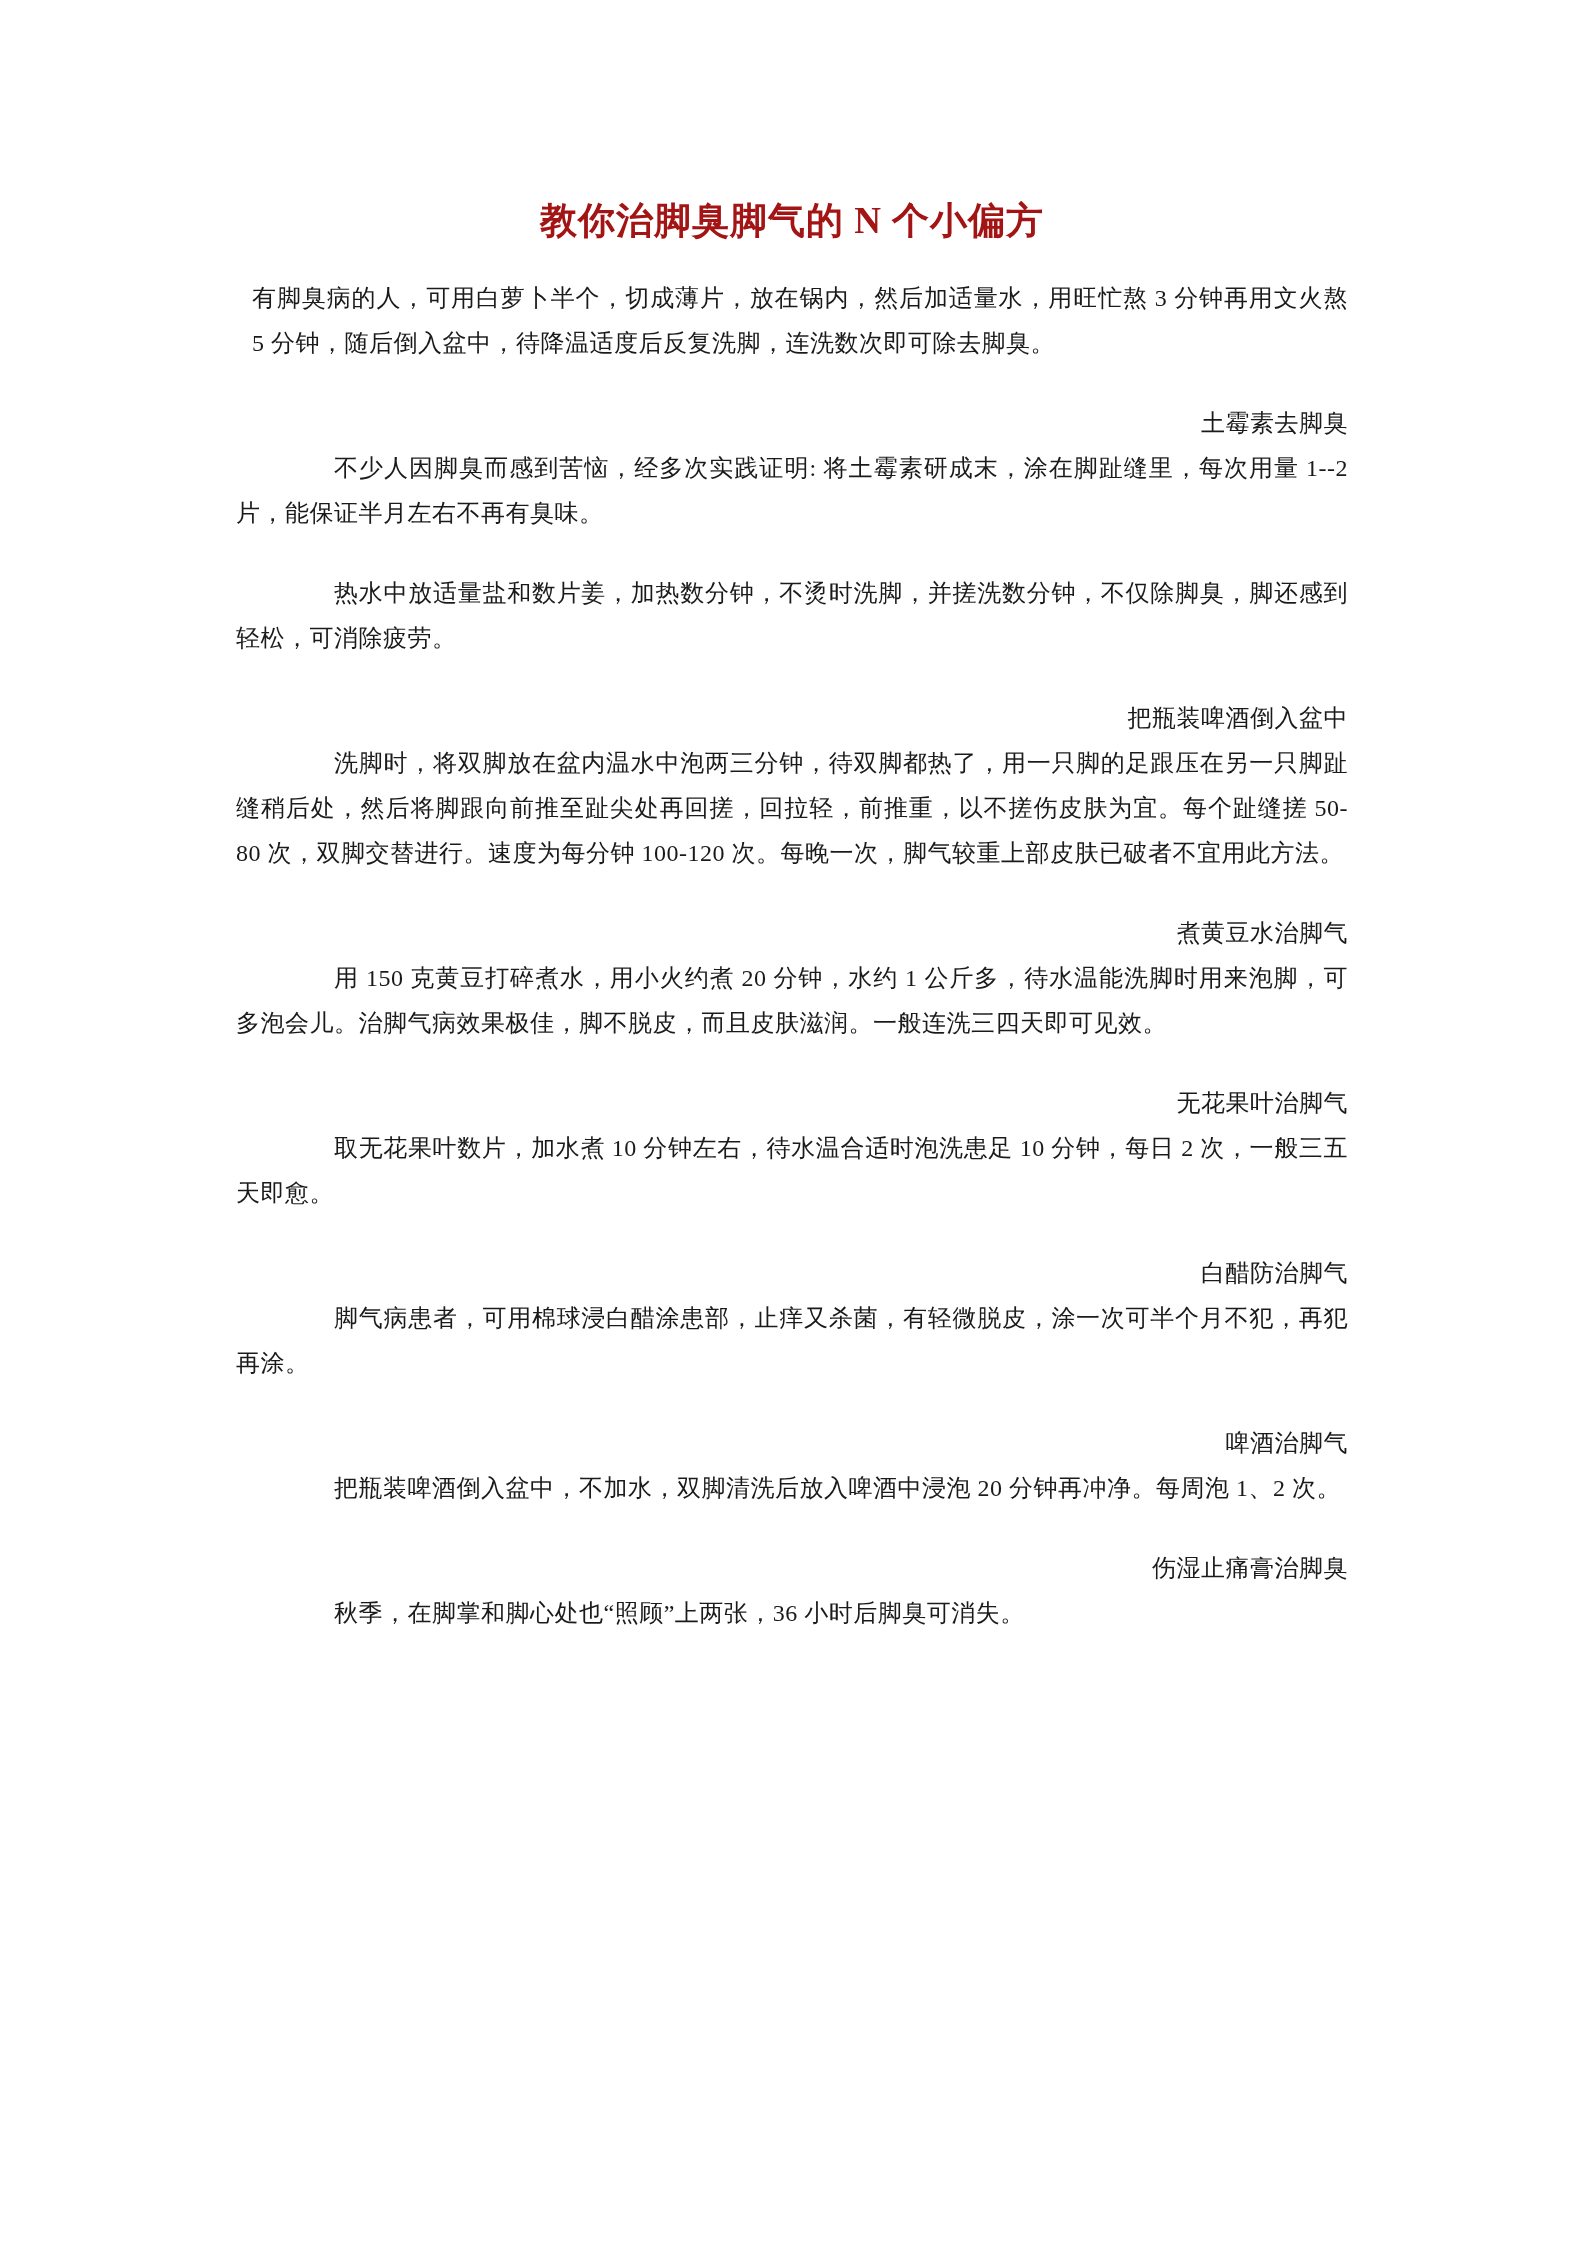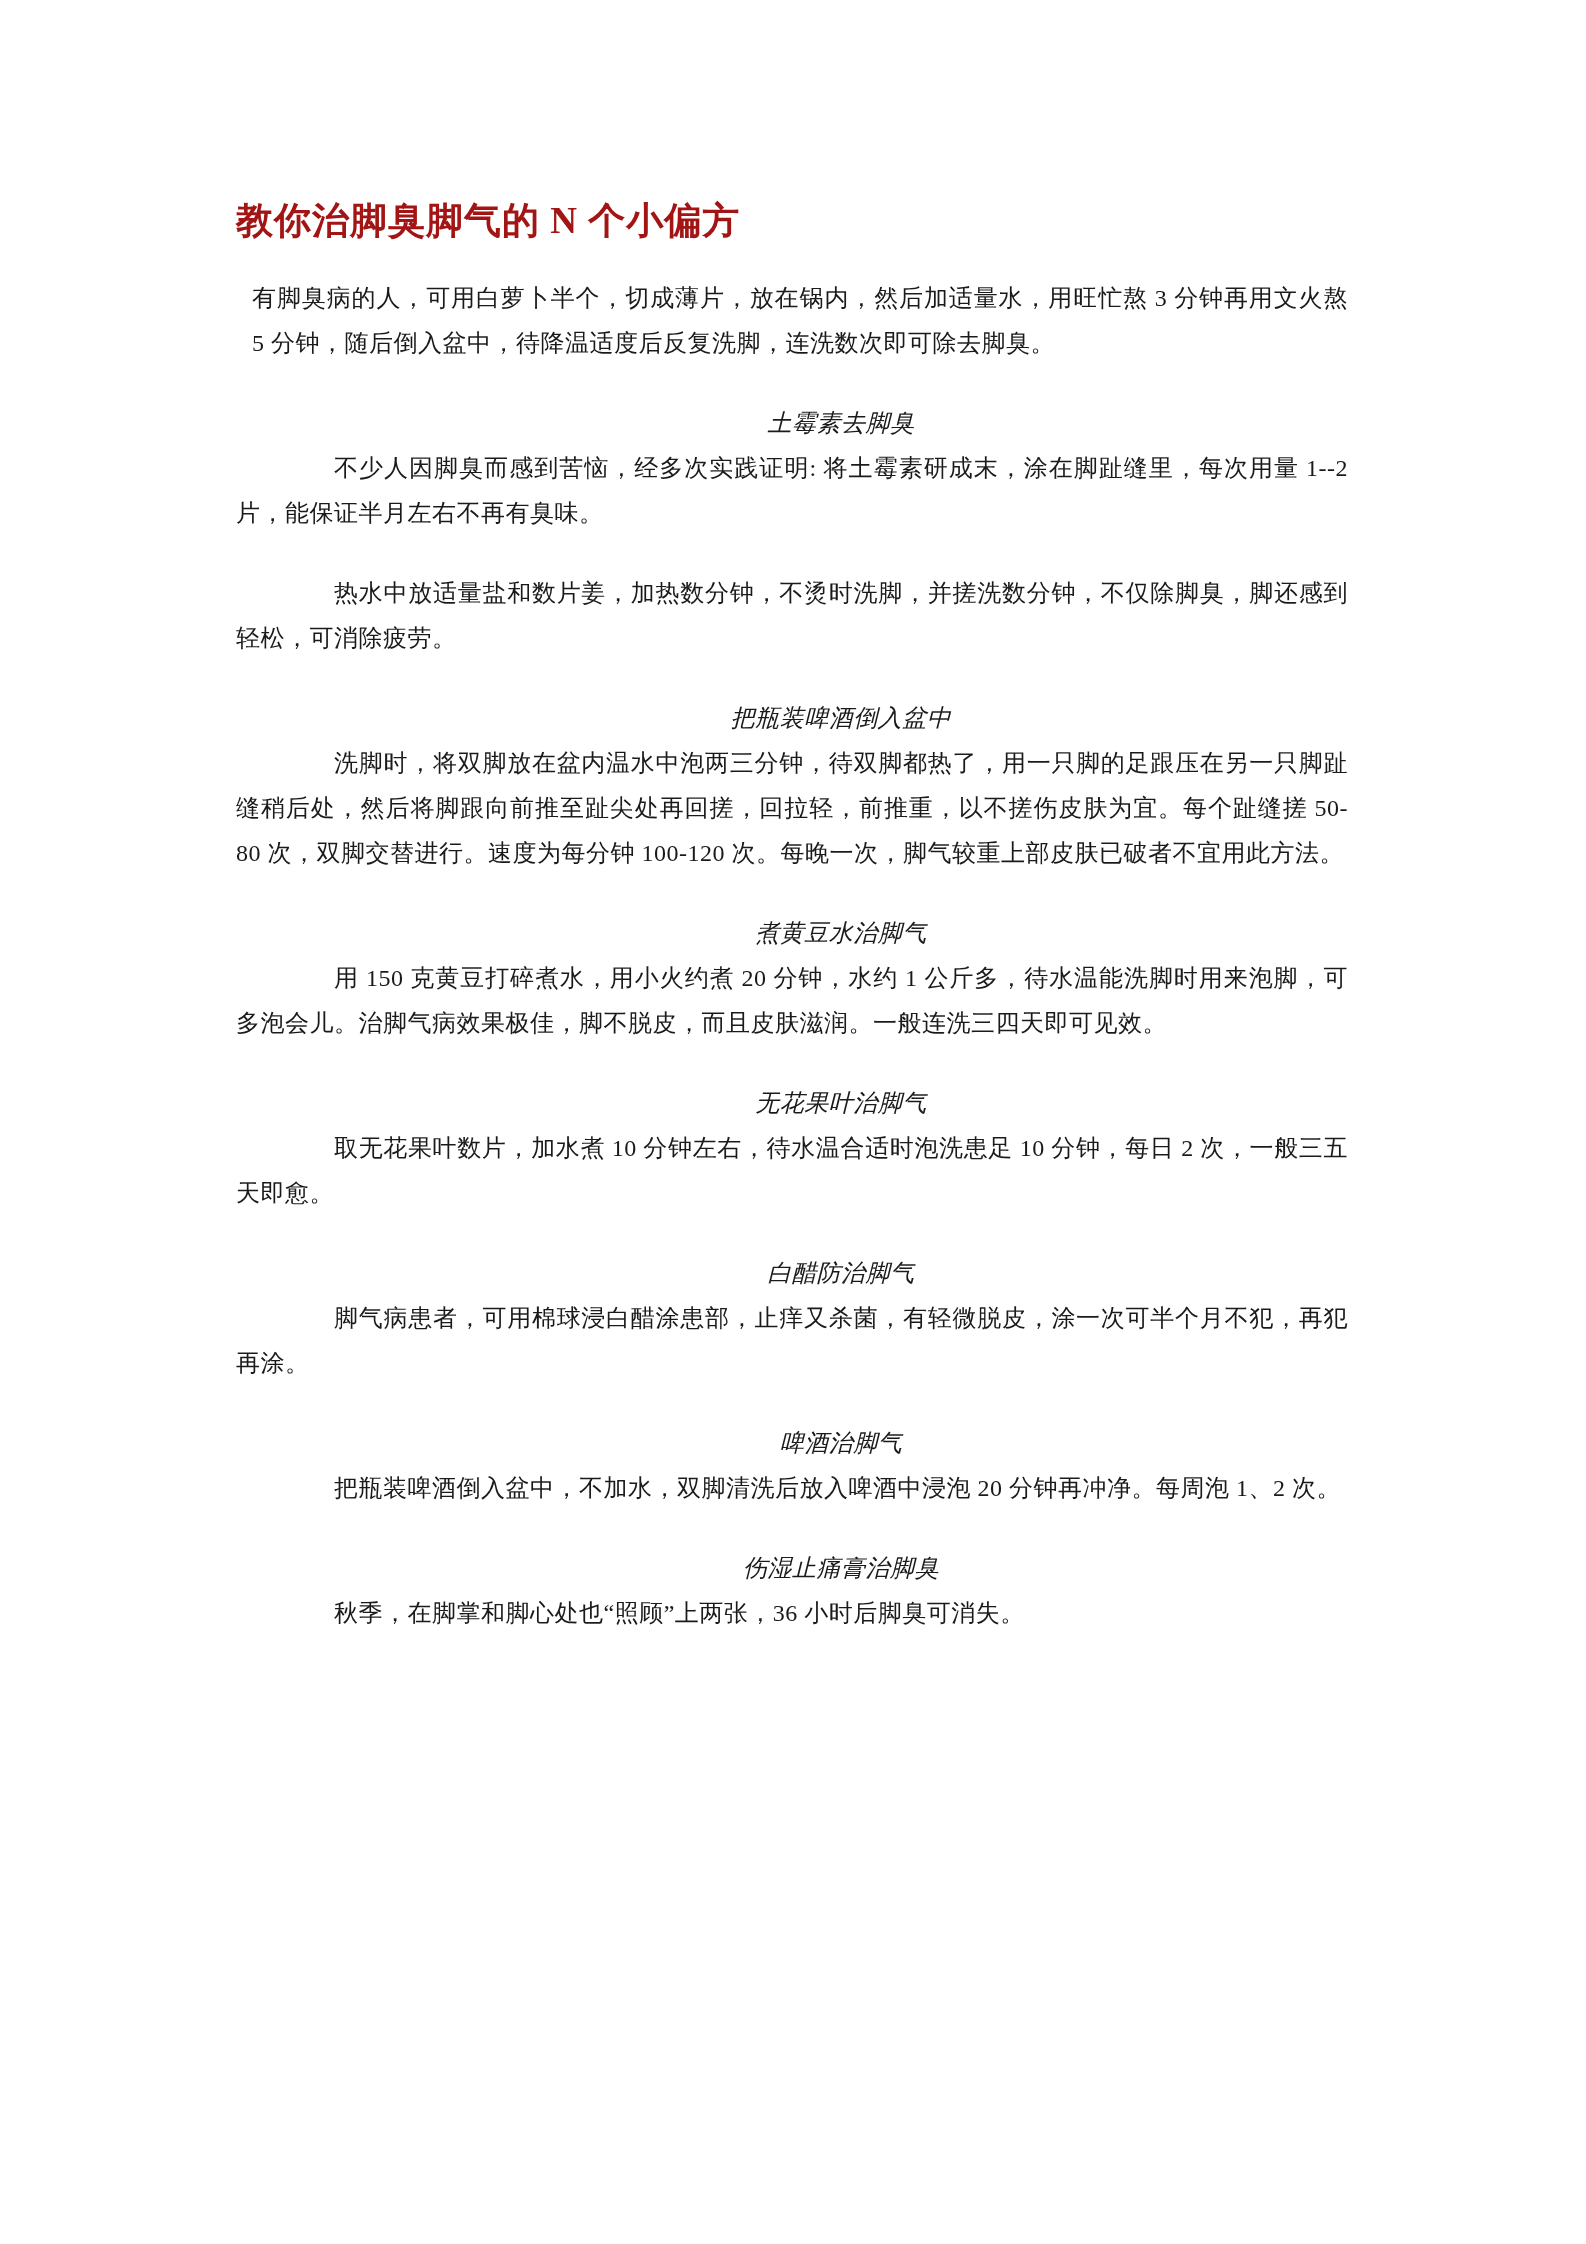--- a/index.html
+++ b/index.html
@@ -27,34 +27,33 @@
     text-align: justify;
     letter-spacing: 0.5px;
   }
   .doc-title {
     margin: 196px 0 0 0;
     padding: 0;
     font-size: 37px;
     line-height: 50px;
     font-weight: bold;
     color: #a31515;
-    text-align: left;
+    text-align: center;
     letter-spacing: 1px;
   }
   .intro {
     margin: 30px 0 0 16px;
   }
   .section {
     margin: 35px 0 0 0;
   }
   .section-heading {
     margin: 0;
     text-indent: 98px;
-    text-align: center;
-    font-style: italic;
+    text-align: right;
   }
   .section-body {
     margin: 0;
     text-indent: 98px;
   }
   p { word-break: normal; overflow-wrap: break-word; }
 </style>
 </head>
 <body>
 

